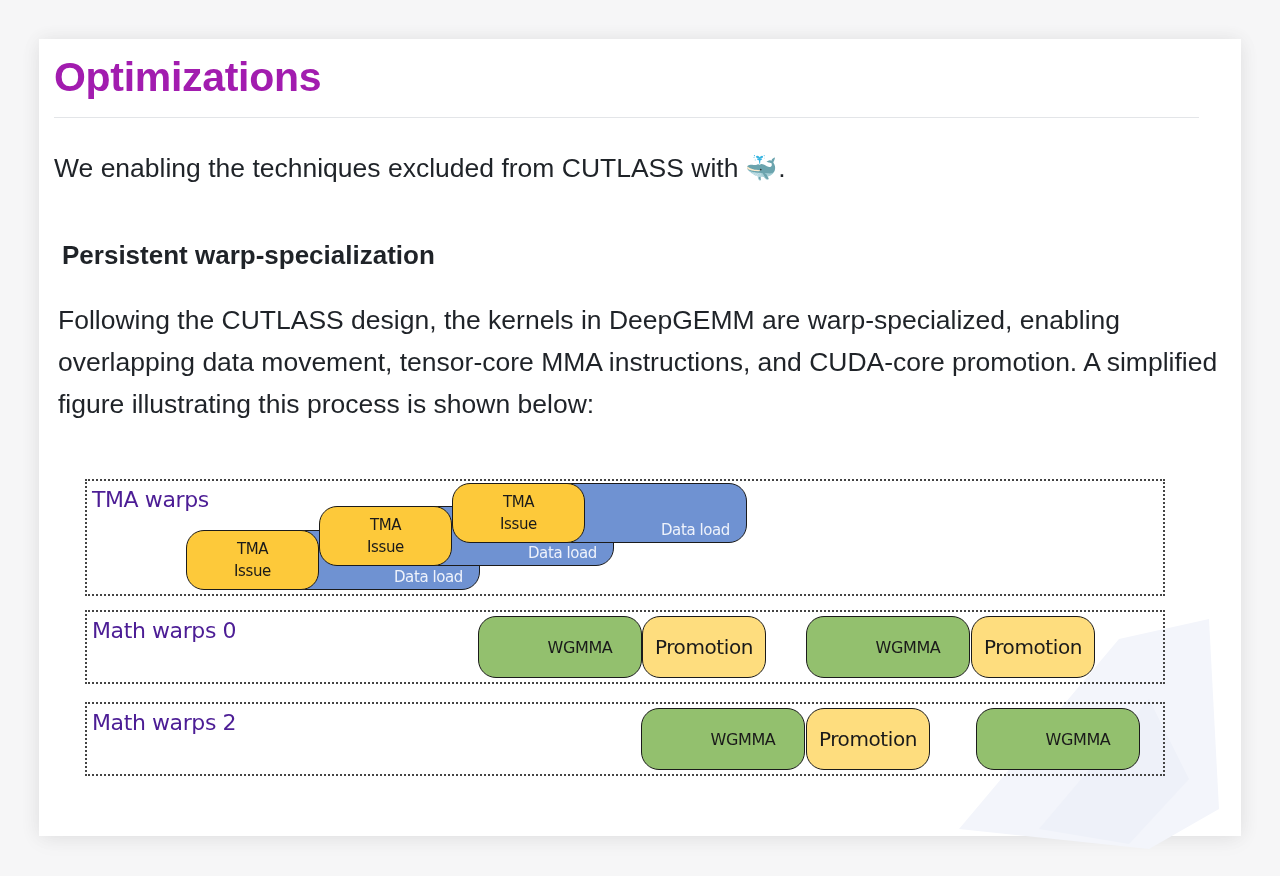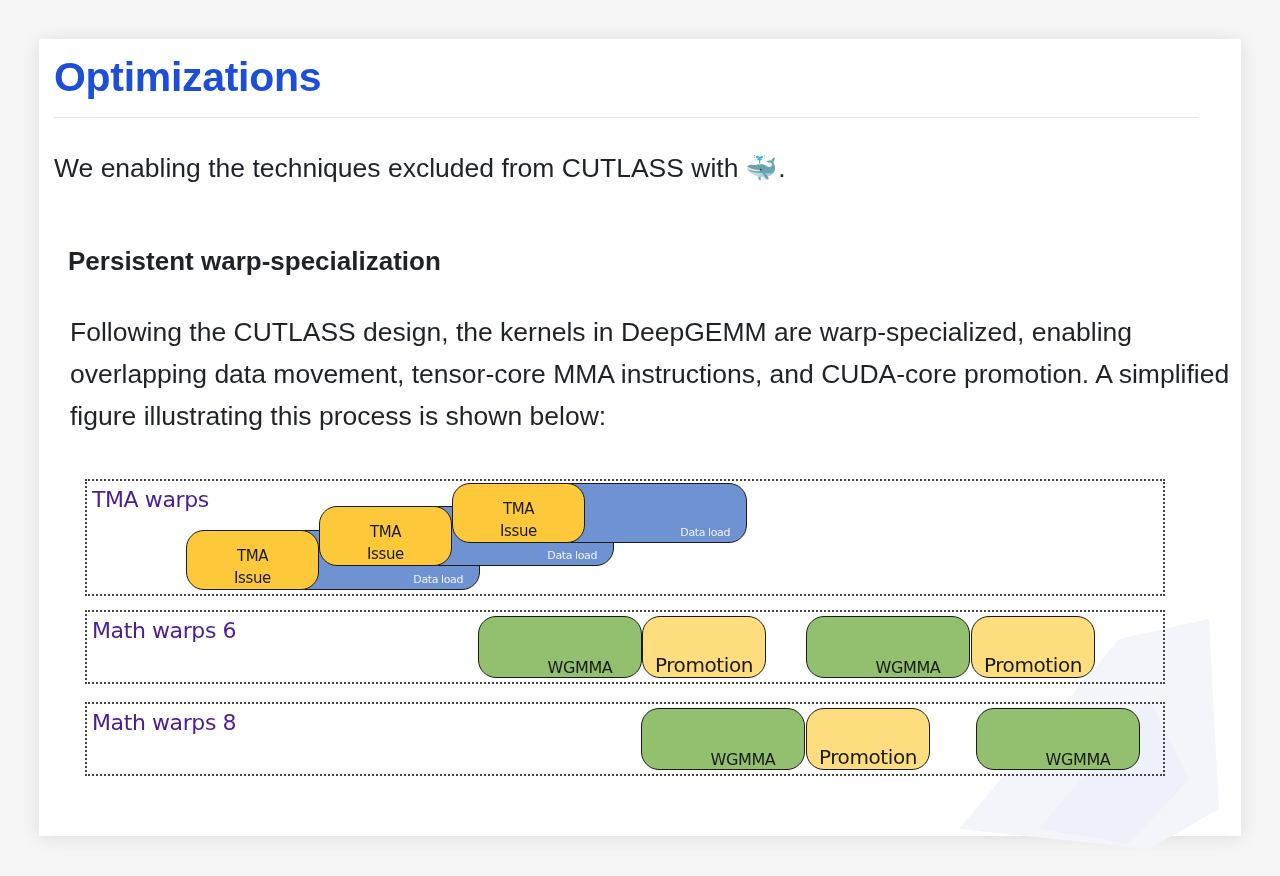--- a/index.html
+++ b/index.html
@@ -14,56 +14,56 @@
     position: absolute; left: 39px; top: 39px; width: 1202px; height: 797px;
     background: #ffffff;
     box-shadow: 0 0 18px rgba(0,0,0,0.06), 0 4px 22px rgba(0,0,0,0.05);
   }
   .watermark {
     position: absolute; left: 880px; top: 540px; width: 320px; height: 270px;
     pointer-events: none;
   }
   h1 {
     position: absolute; left: 15px; top: 15px; margin: 0;
-    font-size: 41px; font-weight: 700; letter-spacing: -0.3px; color: #1d4ed8;
+    font-size: 41px; font-weight: 700; letter-spacing: -0.3px; color: #a21caf;
   }
   .rule {
     position: absolute; left: 15px; top: 78px; width: 1145px; height: 1px;
     background: #e3e5e8;
   }
   .intro {
     position: absolute; left: 15px; top: 112px; margin: 0;
     font-size: 26.5px; line-height: 34px;
   }
   .whale { display: inline-block; font-size: 26px; color: #3aa2d8; }
   h3 {
-    position: absolute; left: 15px; top: 193px; margin: 14px;
+    position: absolute; left: 15px; top: 193px; margin: 8px;
     font-size: 26px; font-weight: 700; color: #1f2328;
   }
   .para {
-    position: absolute; left: 15px; top: 256px; width: 1160px; margin: 16px;
+    position: absolute; left: 15px; top: 256px; width: 1160px; margin: 4px;
     font-size: 26.5px; line-height: 42px;
   }
   .fig-lane {
     position: absolute; border: 2px dotted #444; box-sizing: border-box;
   }
   .lane-label {
     position: absolute; left: 5px; top: 6px; font-size: 22px; color: #4c1d95;
     font-family: "DejaVu Sans", sans-serif; letter-spacing: -0.4px;
   }
   .blk {
     position: absolute; box-sizing: border-box; border: 1.8px solid #1b1b1b;
-    border-radius: 18px; display: flex; align-items: flex-end; justify-content: center;
+    border-radius: 18px; display: flex; align-items: center; justify-content: center;
     text-align: center; font-family: "DejaVu Sans", sans-serif; color: #1a1a1a;
     letter-spacing: -0.4px;
   }
   .tma { background: #fdc93a; font-size: 15px; line-height: 22px; }
   .load {
     background: #6f92d2; justify-content: flex-end; align-items: flex-end;
-    padding: 0 16px 3px 0; color: #eef2fb; font-size: 11px;
+    padding: 0 16px 3px 0; color: #eef2fb; font-size: 15px;
   }
   .wg { background: #93c06e; font-size: 16px; padding-left: 40px; }
   .pr { background: #fedd7e; font-size: 20px; }
 </style>
 </head>
 <body>
 
 <div class="card">
 
   <svg class="watermark" viewBox="0 0 320 270">
@@ -101,37 +101,37 @@
 
       <div class="blk load" style="left:455px; top:2px; width:205px; height:60px; z-index:5;">
         <span>Data load</span>
         </div>
       <div class="blk tma" style="left:365px; top:2px; width:133px; height:60px; z-index:6;">
         <span><span>TMA</span><br><span>Issue</span></span>
         </div>
     </div>
 
     <div class="fig-lane" style="left:46px; top:571px; width:1080px; height:74px;">
-      <span class="lane-label">Math warps 6</span>
+      <span class="lane-label">Math warps 0</span>
       <div class="blk wg" style="left:391px; top:4px; width:164px; height:62px;">
         <span>WGMMA</span>
         </div>
       <div class="blk pr" style="left:555px; top:4px; width:124px; height:62px;">
         <span>Promotion</span>
         </div>
       <div class="blk wg" style="left:719px; top:4px; width:164px; height:62px;">
         <span>WGMMA</span>
         </div>
       <div class="blk pr" style="left:884px; top:4px; width:124px; height:62px;">
         <span>Promotion</span>
         </div>
     </div>
 
     <div class="fig-lane" style="left:46px; top:663px; width:1080px; height:74px;">
-      <span class="lane-label">Math warps 8</span>
+      <span class="lane-label">Math warps 2</span>
       <div class="blk wg" style="left:554px; top:4px; width:164px; height:62px;">
         <span>WGMMA</span>
         </div>
       <div class="blk pr" style="left:719px; top:4px; width:124px; height:62px;">
         <span>Promotion</span>
         </div>
       <div class="blk wg" style="left:889px; top:4px; width:164px; height:62px;">
         <span>WGMMA</span>
         </div>
     </div>

